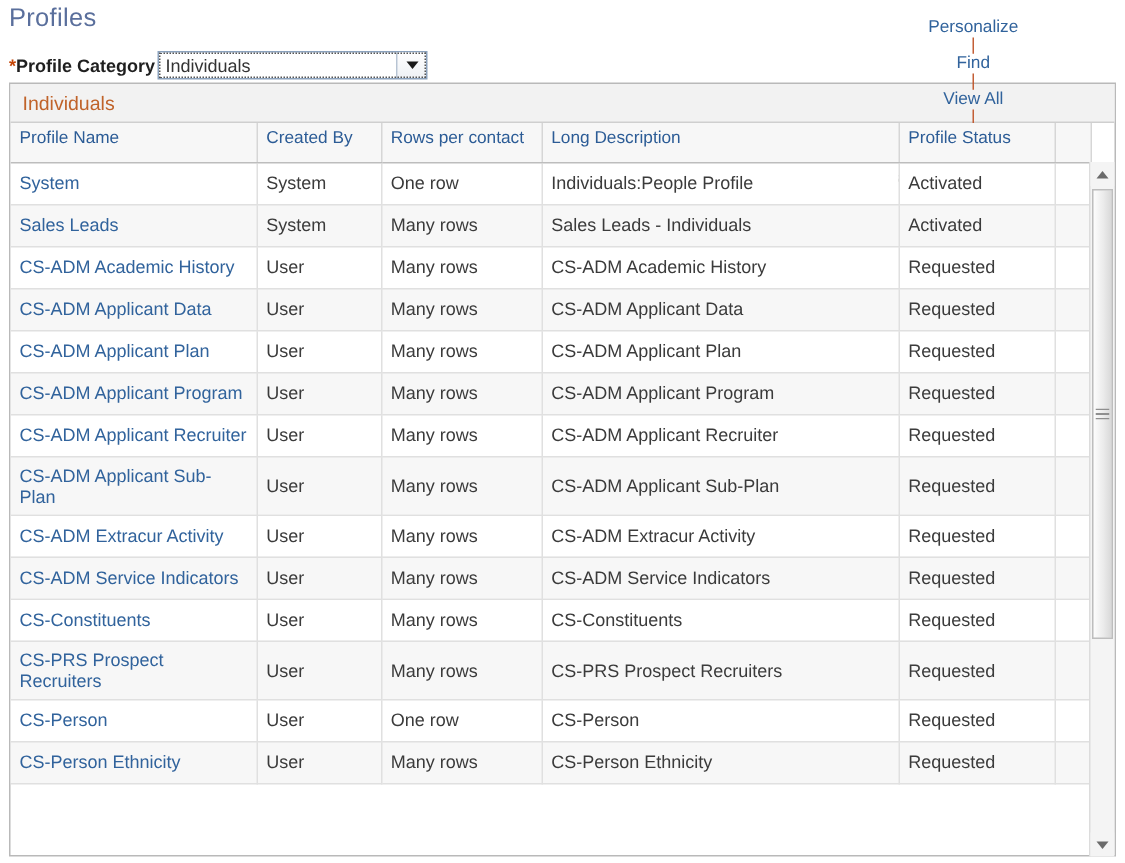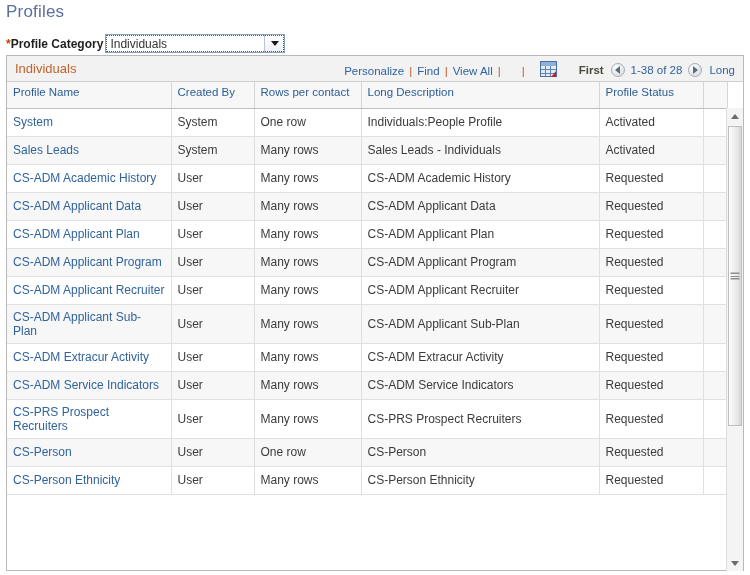--- a/index.html
+++ b/index.html
@@ -109,24 +109,25 @@
   }
   .band-title {
     font-size: 13px;
     color: #c0632a;
     padding-left: 8px;
     white-space: nowrap;
   }
   .band-tools {
     margin-left: auto;
     display: flex;
-    align-items: flex-end;
+    align-items: center;
     padding-right: 8px;
     font-size: 11.5px;
     white-space: nowrap;
+    flex-direction: column;
   }
   .band-tools a {
     color: #31639c;
     text-decoration: none;
     cursor: pointer;
   }
   .sep {
     color: #c0562a;
     padding: 0 5px;
   }
@@ -462,20 +463,28 @@
             </tr>
             <tr>
               <td class="namecell"><a>CS-ADM Service Indicators</a></td>
               <td>User</td>
               <td>Many rows</td>
               <td>CS-ADM Service Indicators</td>
               <td>Requested</td>
               <td></td>
             </tr>
             <tr>
+              <td class="namecell"><a>CS-Constituents</a></td>
+              <td>User</td>
+              <td>Many rows</td>
+              <td>CS-Constituents</td>
+              <td>Requested</td>
+              <td></td>
+            </tr>
+            <tr>
               <td class="namecell"><a>CS-PRS Prospect Recruiters</a></td>
               <td>User</td>
               <td>Many rows</td>
               <td>CS-PRS Prospect Recruiters</td>
               <td>Requested</td>
               <td></td>
             </tr>
             <tr>
               <td class="namecell"><a>CS-Person</a></td>
               <td>User</td>

